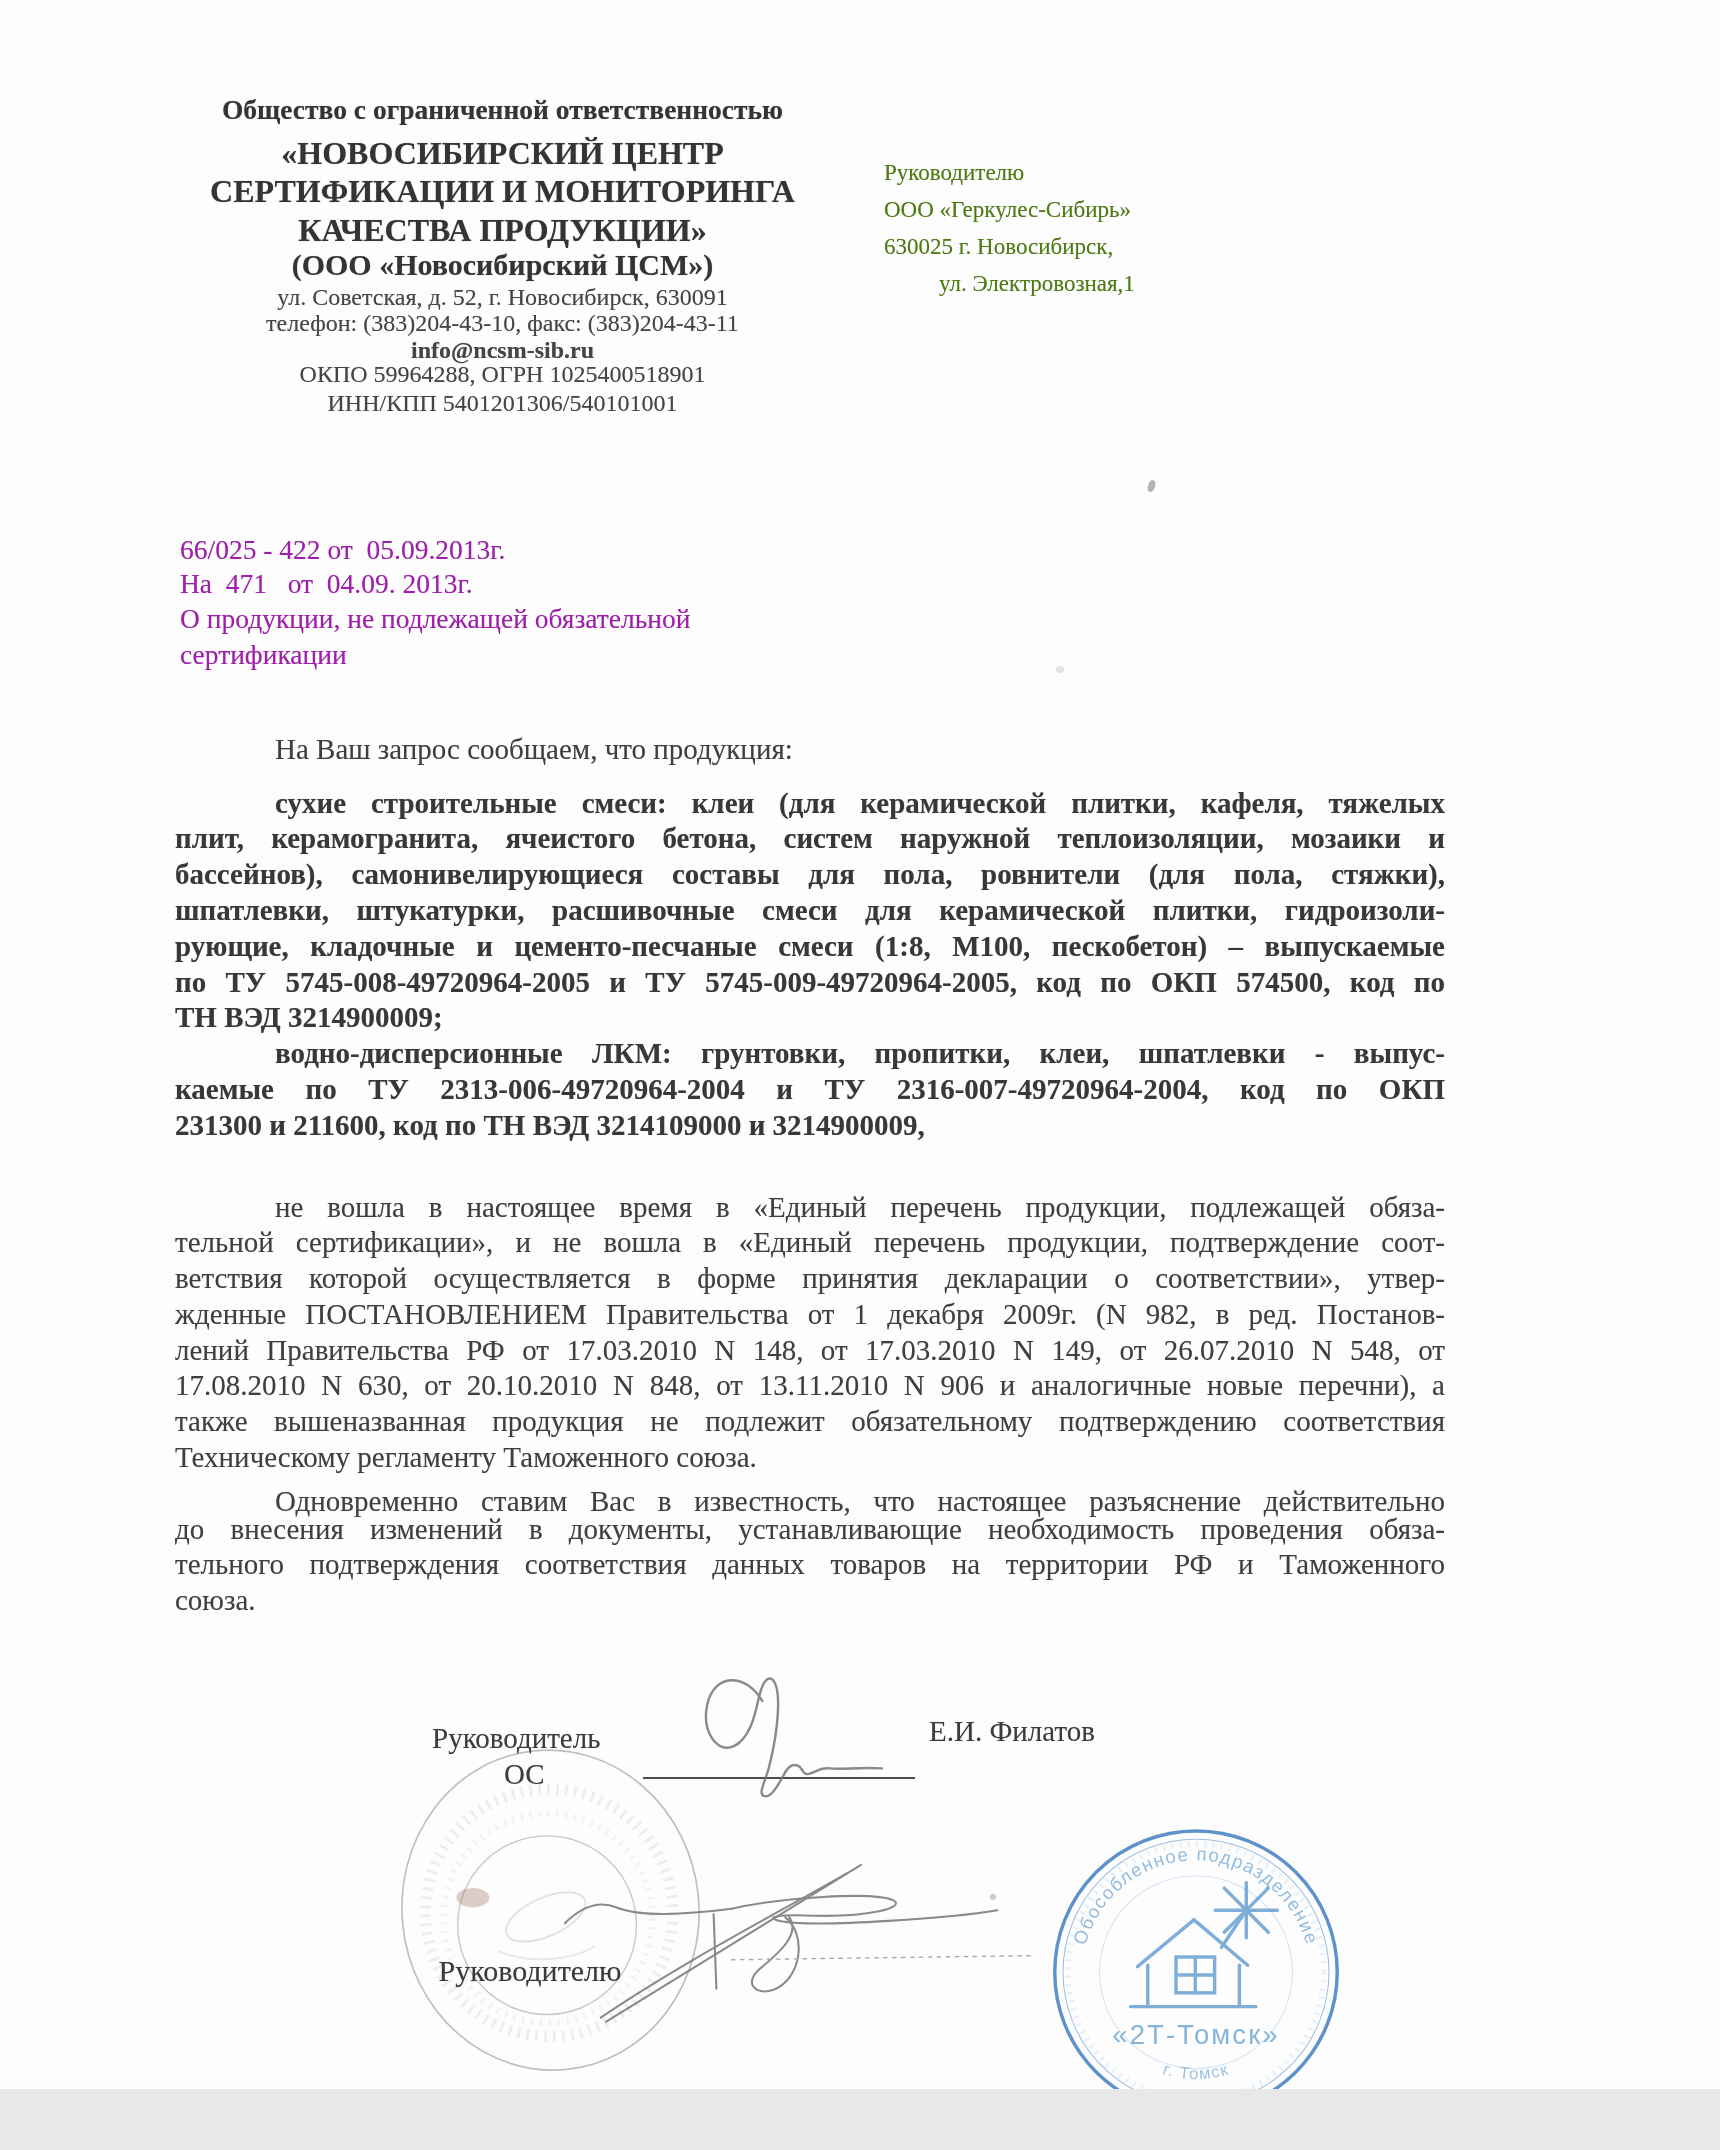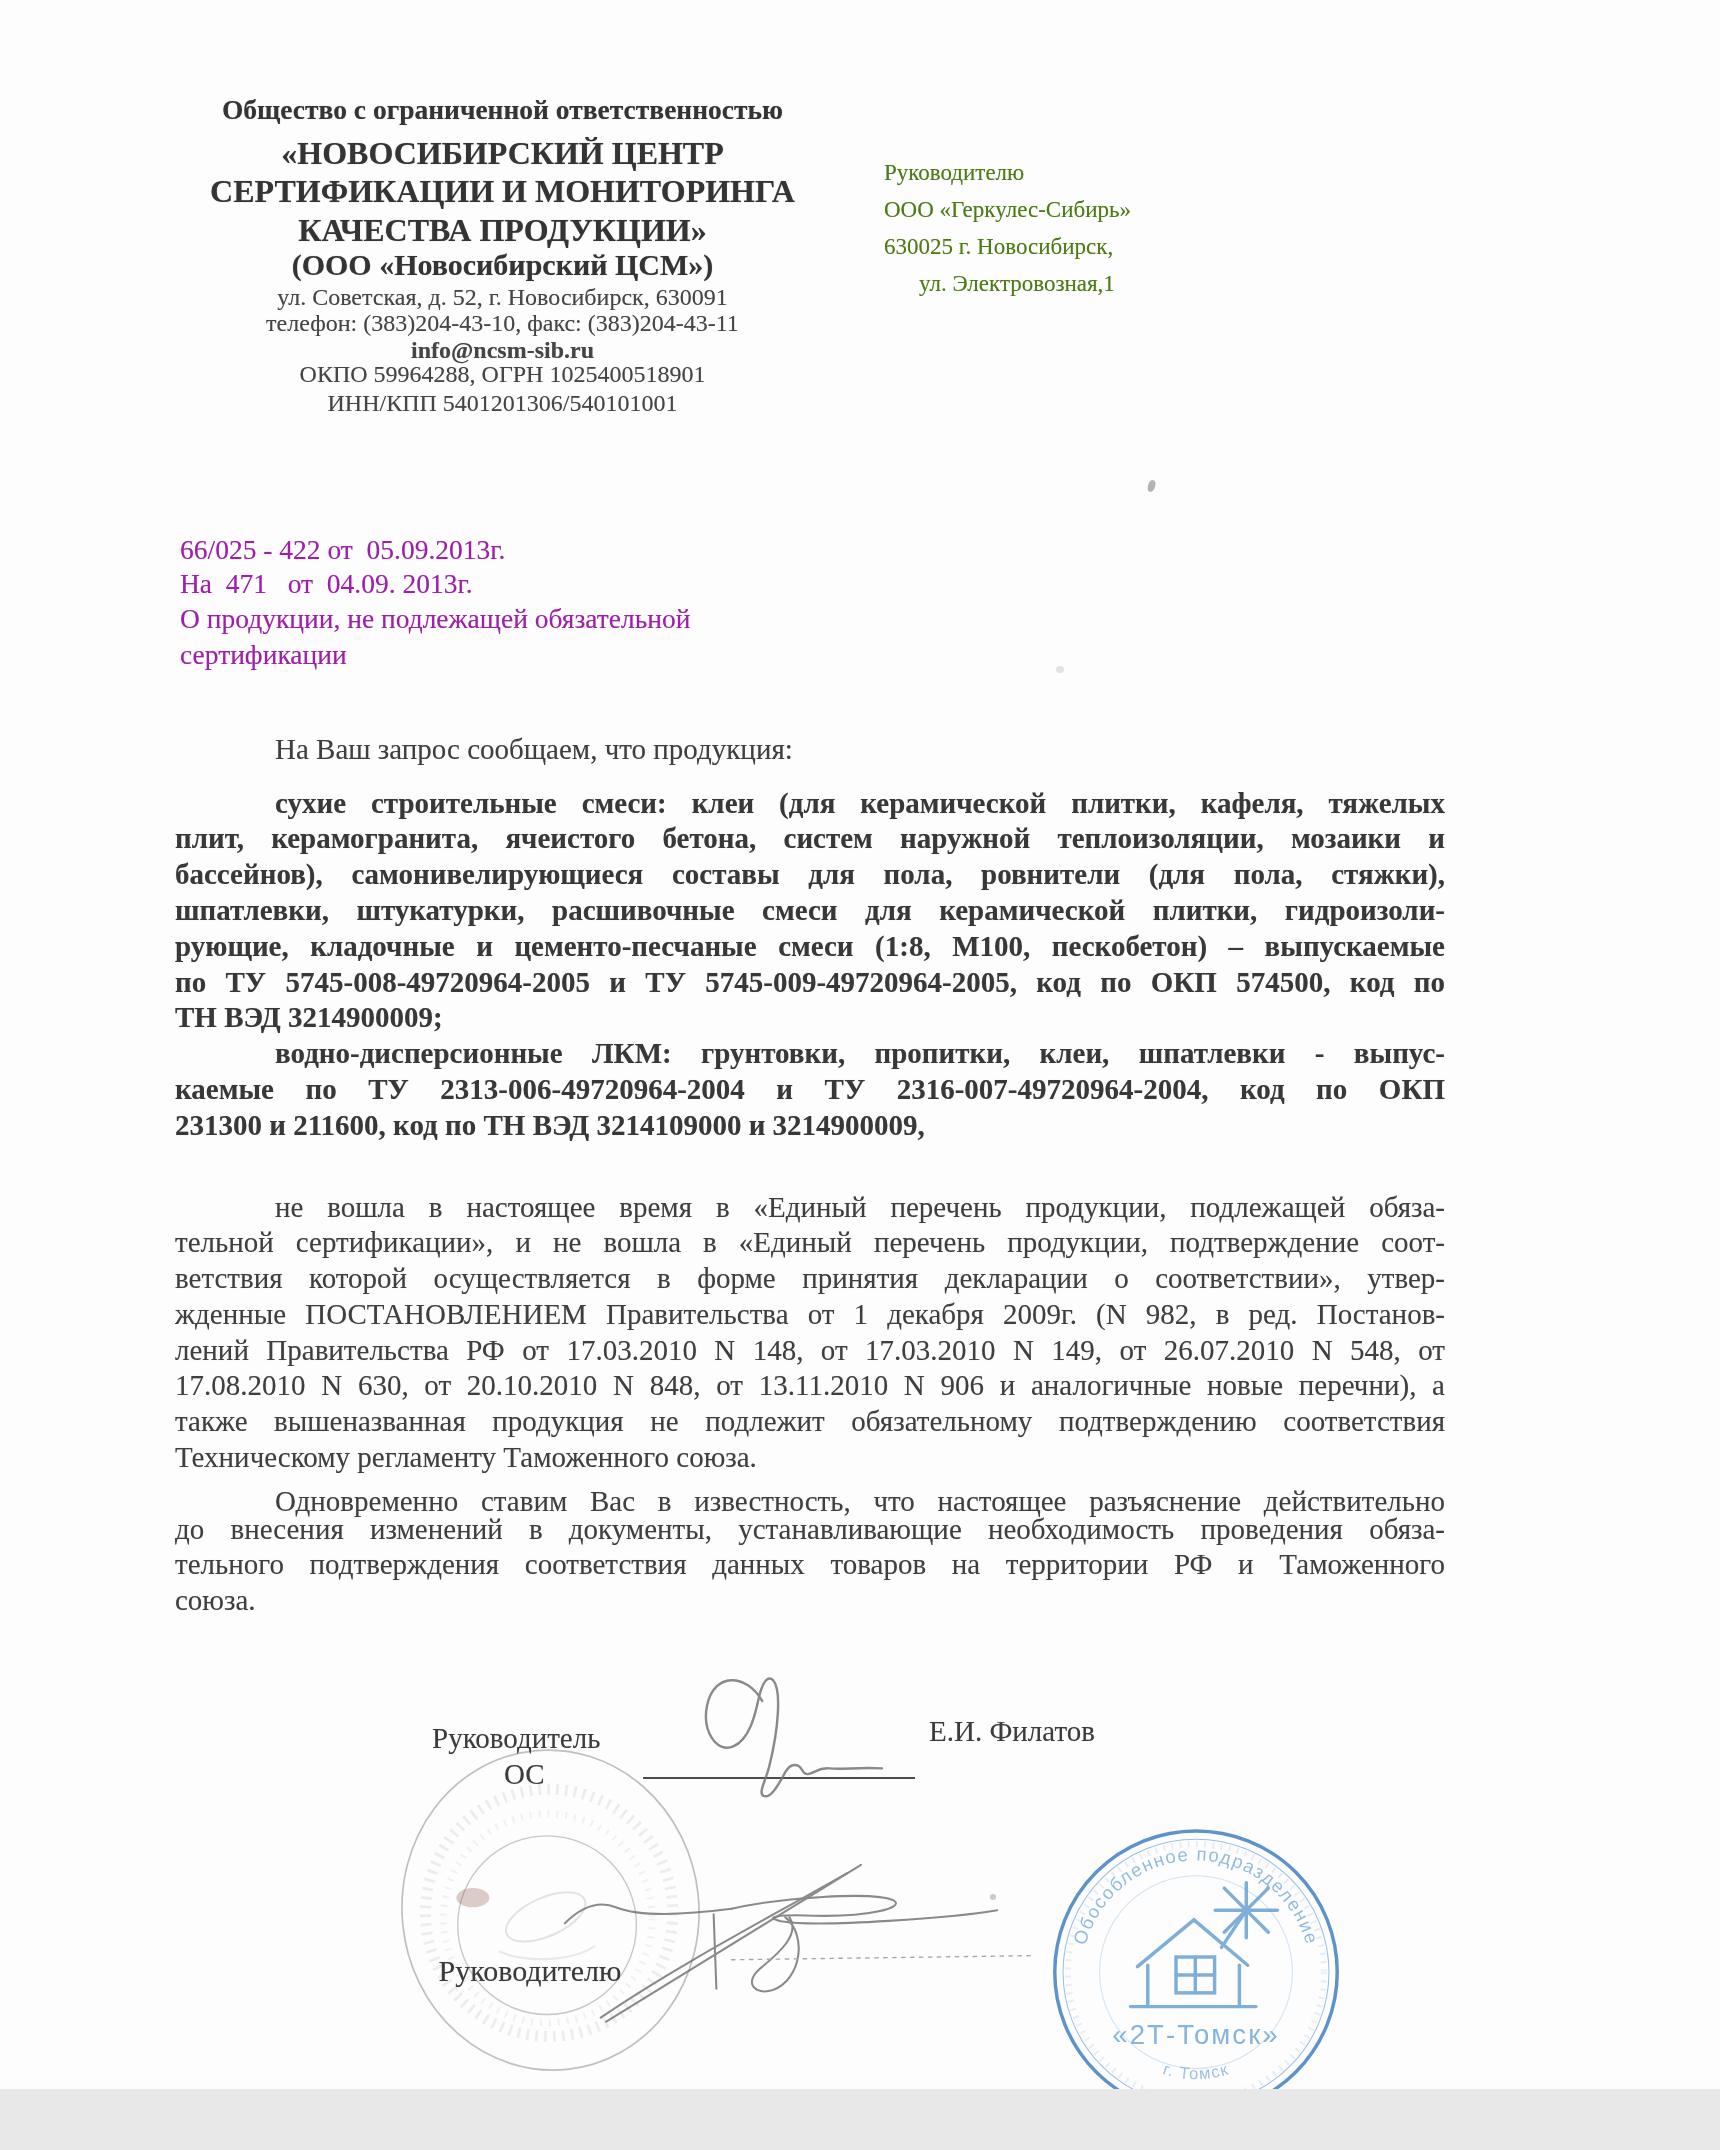--- a/index.html
+++ b/index.html
@@ -48,21 +48,21 @@
     <div class="lh rg" style="top:310px;font-size:24px;">телефон: (383)204-43-10, факс: (383)204-43-11</div>
     <div class="lh rg" style="top:337px;font-size:24px;font-weight:bold;">info@ncsm-sib.ru</div>
     <div class="lh rg" style="top:361px;font-size:24px;">ОКПО 59964288, ОГРН 1025400518901</div>
     <div class="lh rg" style="top:390px;font-size:24px;">ИНН/КПП 5401201306/540101001</div>
   </div>
 
   <div>
     <div class="addr" style="top:160px;">Руководителю</div>
     <div class="addr" style="top:197px;">ООО «Геркулес-Сибирь»</div>
     <div class="addr" style="top:234px;">630025 г. Новосибирск,</div>
-    <div class="addr" style="top:271px;left:919px;">ул. Электровозная,1</div>
+    <div class="addr" style="top:271px;left:939px;">ул. Электровозная,1</div>
   </div>
 
   <div>
     <div class="ref" style="top:534px;">66/025 - 422 от  05.09.2013г.</div>
     <div class="ref" style="top:568px;">На  471   от  04.09. 2013г.</div>
     <div class="ref" style="top:603px;">О продукции, не подлежащей обязательной</div>
     <div class="ref" style="top:639px;">сертификации</div>
   </div>
 
   <div>

